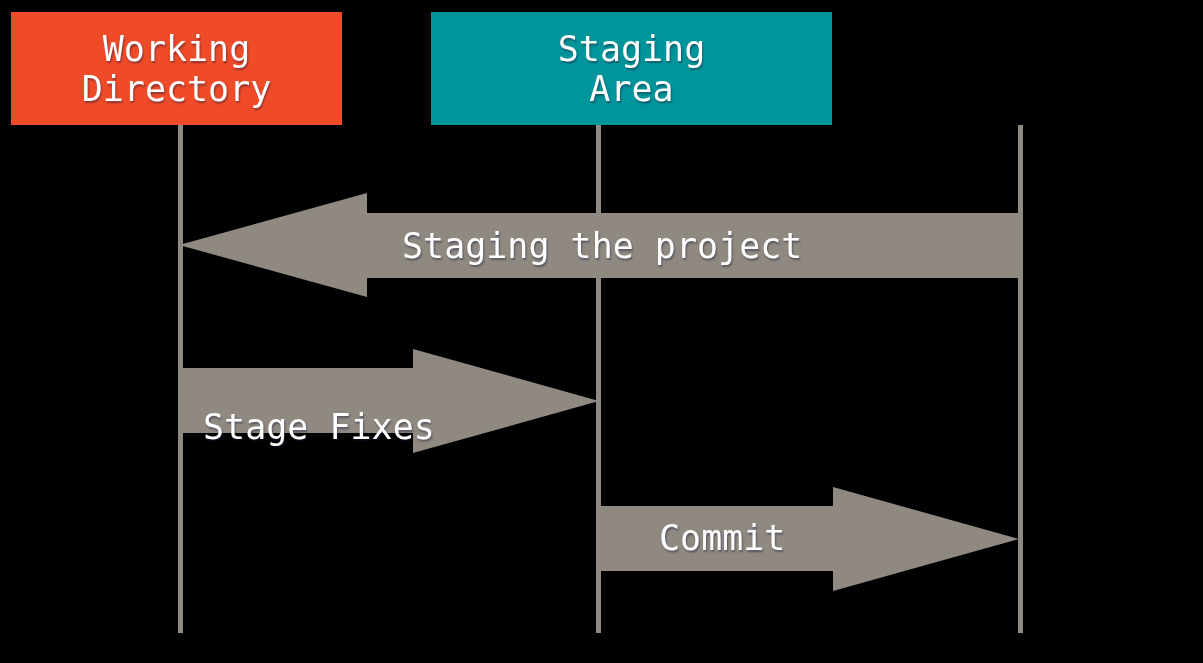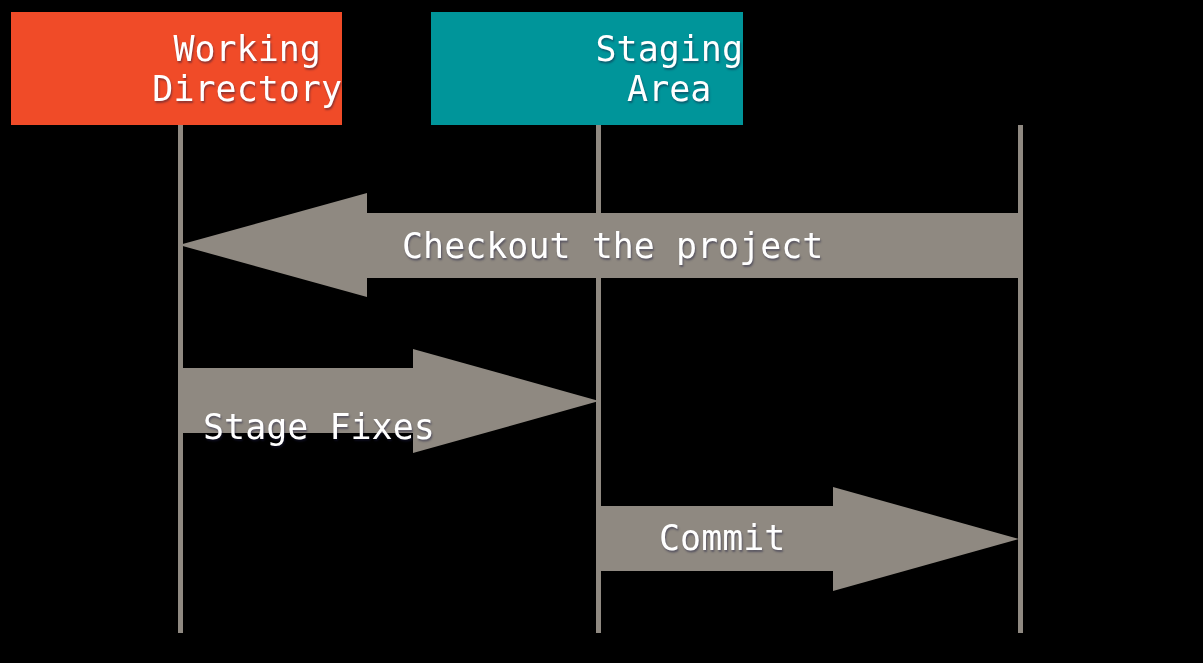--- a/index.html
+++ b/index.html
@@ -15,30 +15,30 @@
     overflow: hidden;
     font-family: "DejaVu Sans Mono", "Liberation Mono", monospace;
   }
   
   .box {
     position: absolute;
     top: 12px;
     height: 113px;
     display: flex;
     align-items: center;
-    justify-content: flex-end;
+    justify-content: center;
     text-align: center;
   }
   .box-label {
     font-size: 35px;
     line-height: 40px;
     white-space: pre-line;
   }
   .box-working { left: 11px;  width: 331px; background: #F04B28; color: #ffffff; }
-  .box-staging { left: 431px; width: 312px; background: #00959A; color: #ffffff; }
+  .box-staging { left: 431px; width: 401px; background: #00959A; color: #ffffff; }
   .box-git     { left: 855px; width: 332px; background: #EEEDE4; color: #473F39; }
   .light-text { text-shadow: 1px 2px 2px rgba(25,25,60,0.45); }
   .dark-text  { text-shadow: -1px 1px 2px rgba(140,150,190,0.55); }
   
   .lifeline {
     position: absolute;
     top: 125px;
     width: 5px;
     height: 508px;
     background: #8F8981;
@@ -98,21 +98,21 @@
   </div>
 
 
   <div class="lifeline lifeline-working"></div>
   <div class="lifeline lifeline-staging"></div>
   <div class="lifeline lifeline-git"></div>
 
   <div>
     <div class="shaft shaft-checkout"></div>
     <div class="head head-left head-checkout"></div>
-    <span class="arrow-label label-checkout">Checkout the project</span>
+    <span class="arrow-label label-checkout">Staging the project</span>
   </div>
 
   <div>
     <div class="shaft shaft-stage"></div>
     <div class="head head-right head-stage"></div>
     <span class="arrow-label label-stage">Stage Fixes</span>
   </div>
 
   <div>
     <div class="shaft shaft-commit"></div>

